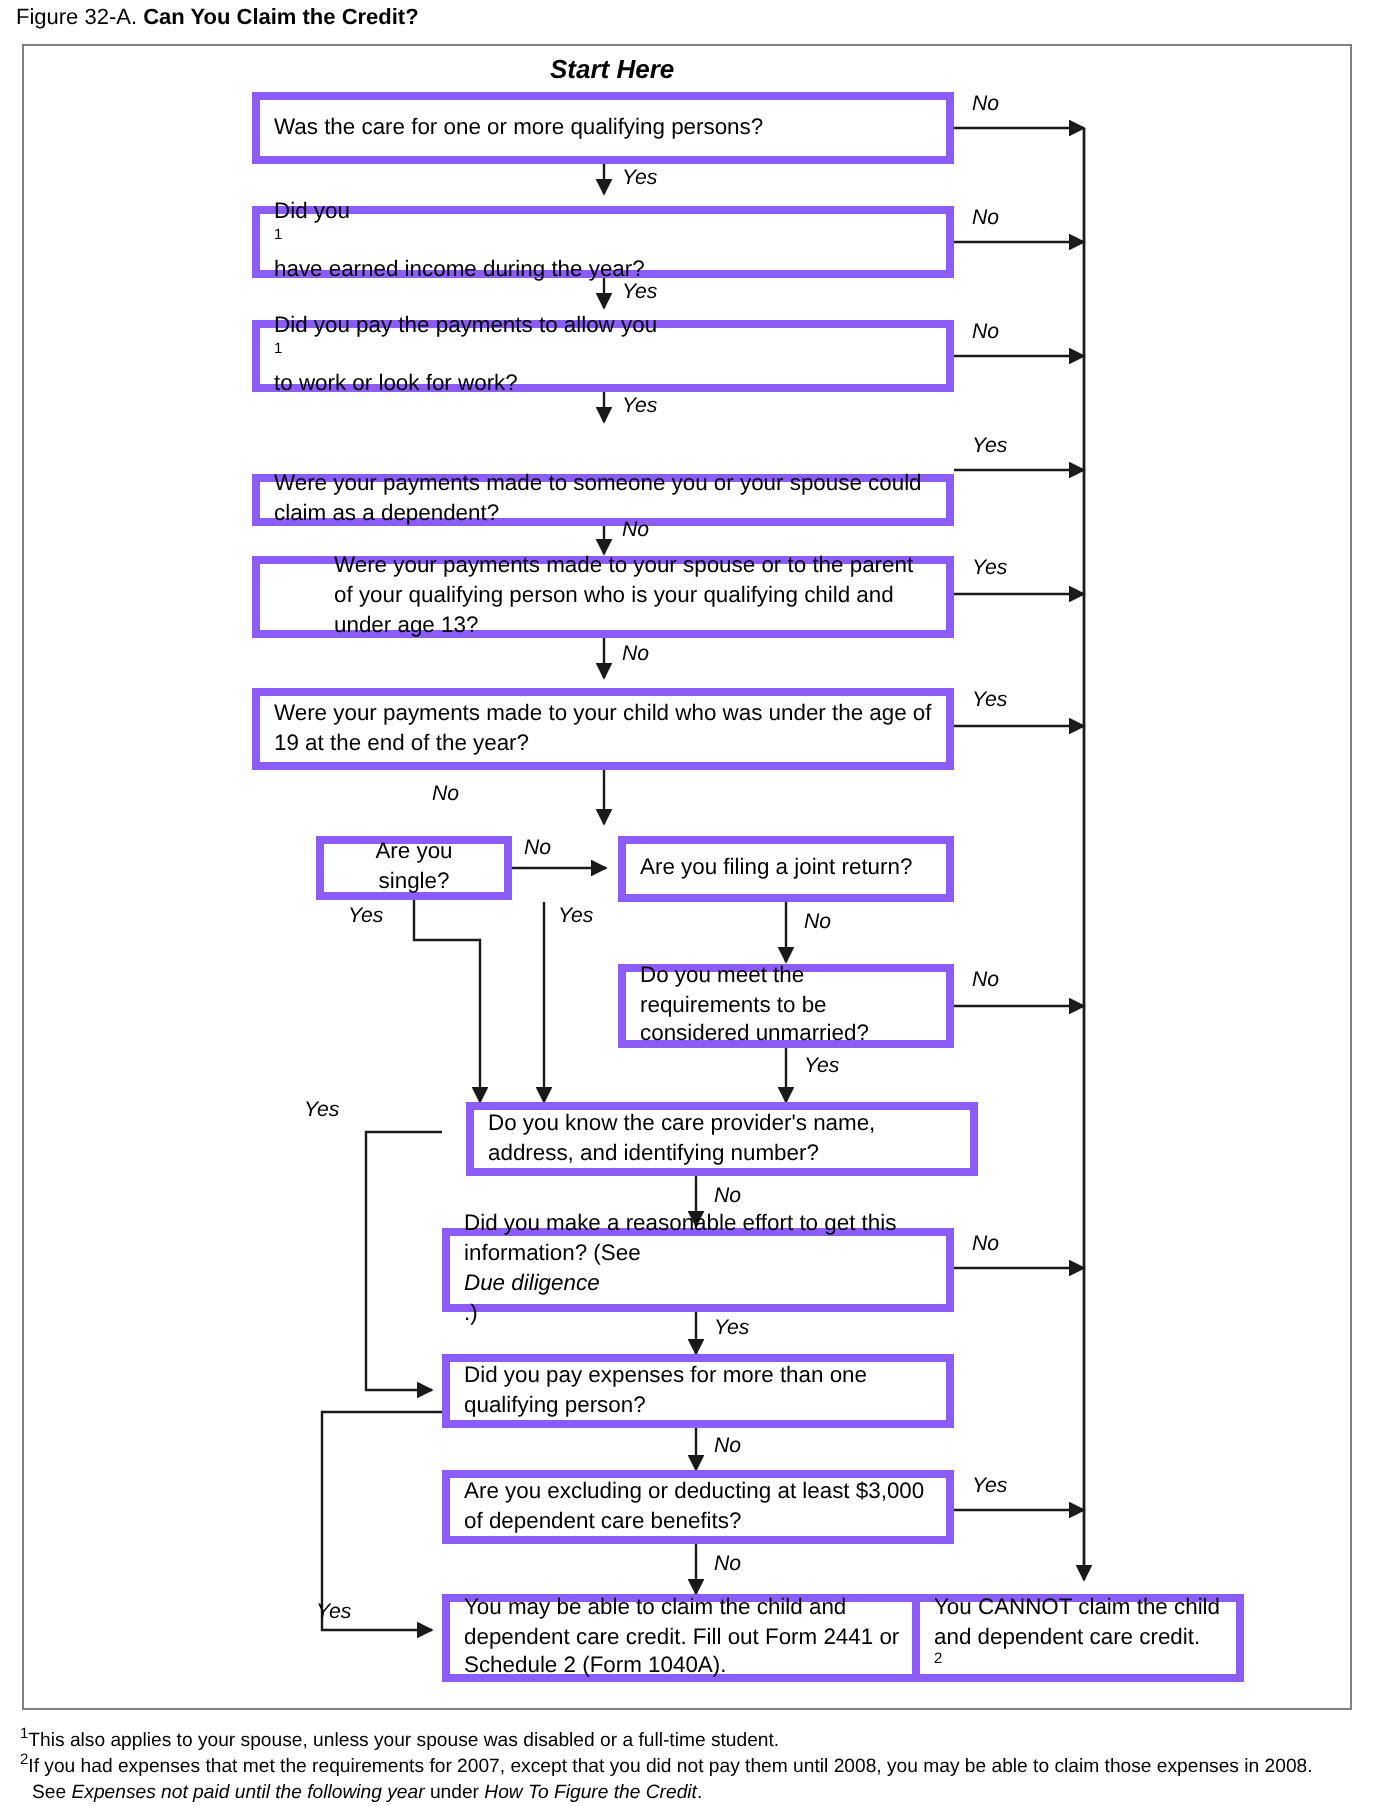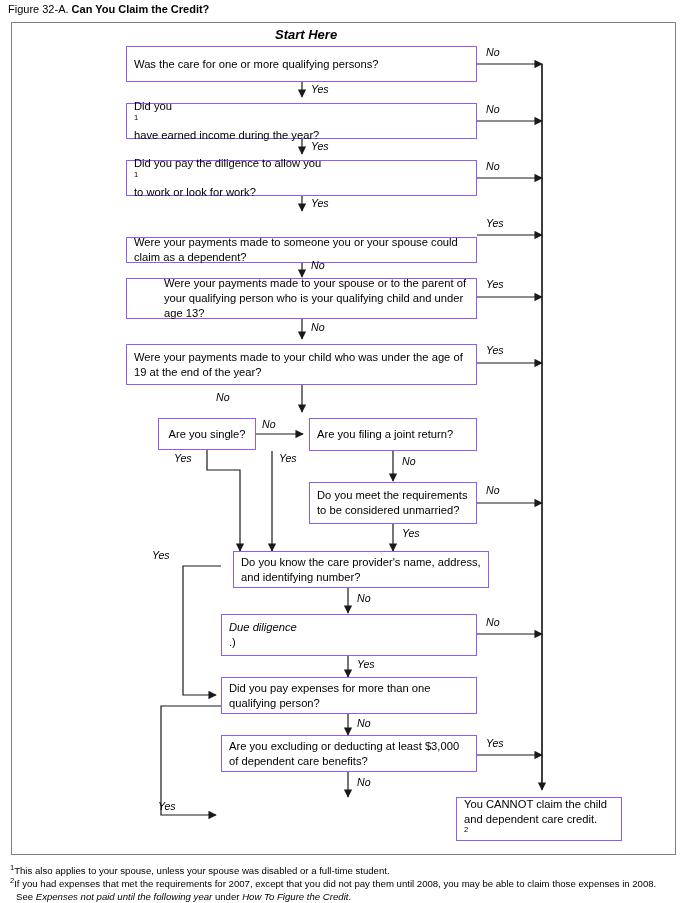--- a/index.html
+++ b/index.html
@@ -9,21 +9,21 @@
 
   #title{position:absolute;left:8px;top:3px;font-size:11px;white-space:nowrap;}
   #title .fig{font-weight:400;}
   #title .bold{font-weight:700;}
 
   #frame{position:absolute;left:11px;top:22px;width:665px;height:833px;
          border:1px solid #808080;box-sizing:border-box;background:#fff;}
 
   #svg-layer{position:absolute;left:0;top:0;width:688px;height:903px;pointer-events:none;}
 
-  .node{position:absolute;box-sizing:border-box;border:1px solid #8b5cf6;background:#fff;
+  .node{position:absolute;box-sizing:border-box;border:4px solid #8b5cf6;background:#fff;
         font-size:11.2px;line-height:1.32;color:#000;padding:5px 7px;display:flex;
         align-items:center;}
   .node.center{justify-content:center;text-align:center;}
   .node span{display:block;}
 
   .lbl{position:absolute;font-size:10.6px;font-style:italic;color:#000;white-space:nowrap;}
 
   .start{position:absolute;font-size:13px;font-weight:700;font-style:italic;
          white-space:nowrap;}
 
@@ -106,21 +106,21 @@
 
   <div class="node" style="left:126px;top:46px;width:351px;height:36px;">
     <span>Was the care for one or more qualifying persons?</span>
   </div>
 
   <div class="node" style="left:126px;top:103px;width:351px;height:36px;">
     <span><span>Did you</span><sup>1</sup><span> have earned income during the year?</span></span>
   </div>
 
   <div class="node" style="left:126px;top:160px;width:351px;height:36px;">
-    <span><span>Did you pay the diligence to allow you</span><sup>1</sup><span> to work or look for work?</span></span>
+    <span><span>Did you pay the payments to allow you</span><sup>1</sup><span> to work or look for work?</span></span>
   </div>
 
   <div class="node" style="left:126px;top:217px;width:351px;height:26px;margin-top:20px;">
     <span>Were your payments made to someone you or your spouse could claim as a dependent?</span>
   </div>
 
   <div class="node" style="left:126px;top:278px;width:351px;height:41px;padding-left:37px;">
     <span>Were your payments made to your spouse or to the parent of your qualifying person who is your qualifying child and under age 13?</span>
   </div>
 
@@ -139,33 +139,37 @@
   <div class="node" style="left:309px;top:482px;width:168px;height:42px;">
     <span>Do you meet the requirements to be considered unmarried?</span>
   </div>
 
   <div class="node" style="left:221px;top:551px;width:256px;height:37px;margin-left:12px;">
     <span>Do you know the care provider's name, address, and identifying number?</span>
   </div>
 
   <div class="node" style="left:221px;top:614px;width:256px;height:42px;">
     <span>
+        <span>Did you make a reasonable effort to get this information? (See </span>
         <span class="it">Due diligence</span>
         <span>.)</span>
       </span>
   </div>
 
   <div class="node" style="left:221px;top:677px;width:256px;height:37px;">
     <span>Did you pay expenses for more than one qualifying person?</span>
   </div>
 
   <div class="node" style="left:221px;top:735px;width:256px;height:37px;">
     <span>Are you excluding or deducting at least $3,000 of dependent care benefits?</span>
   </div>
 
+  <div class="node" style="left:221px;top:797px;width:256px;height:44px;">
+    <span>You may be able to claim the child and dependent care credit. Fill out Form 2441 or Schedule 2 (Form 1040A).</span>
+  </div>
 
   <div class="node" style="left:456px;top:797px;width:166px;height:44px;">
     <span><span>You CANNOT claim the child and dependent care credit.</span><sup>2</sup></span>
   </div>
 
   <div class="lbl" style="left:486px;top:46px;">No</div>
   <div class="lbl" style="left:311px;top:83px;">Yes</div>
   <div class="lbl" style="left:486px;top:103px;">No</div>
   <div class="lbl" style="left:311px;top:140px;">Yes</div>
   <div class="lbl" style="left:486px;top:160px;">No</div>

